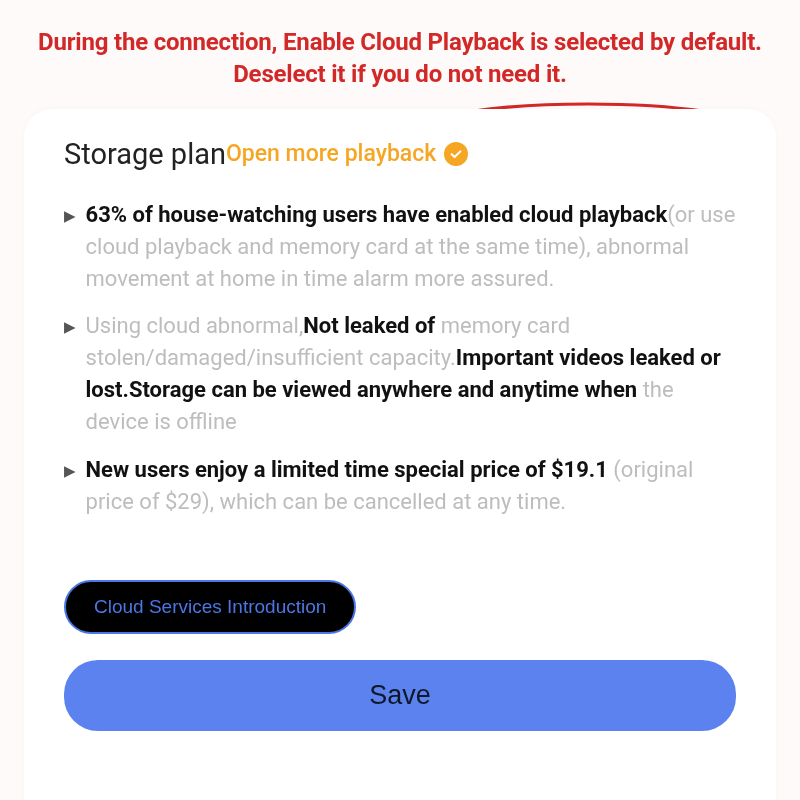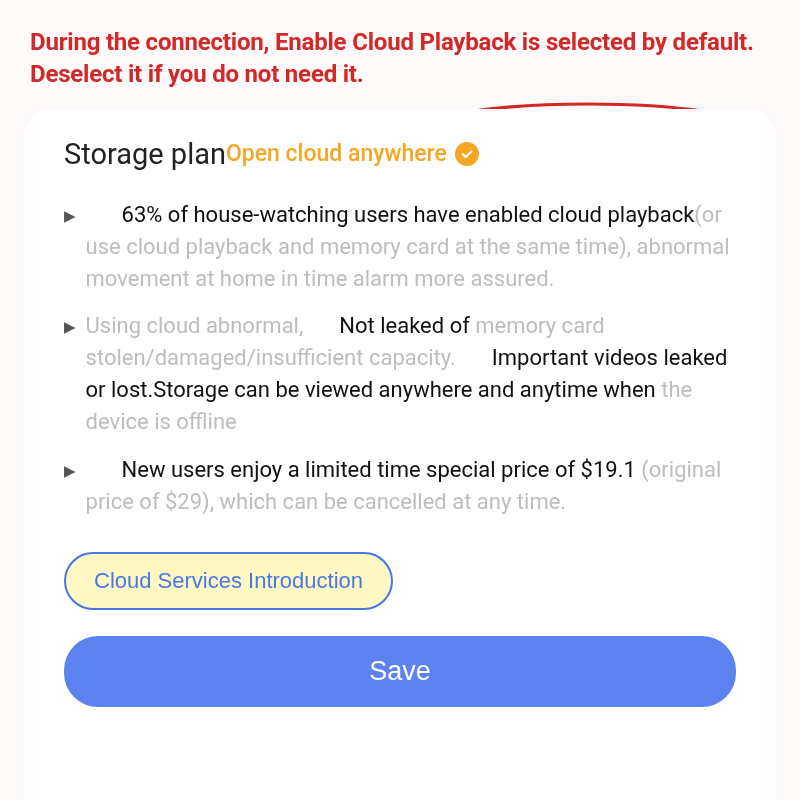--- a/index.html
+++ b/index.html
@@ -8,20 +8,21 @@
       background: #fefafa;
       width: 800px;
       height: 800px;
       overflow: hidden;
       position: relative;
     }
     .annotation {
       color: #d22828;
       font-weight: 700;
       font-size: 24px;
+      text-align: center;
       line-height: 1.35;
       padding: 26px 30px 18px 30px;
       letter-spacing: -0.2px;
     }
     .card {
       background: #ffffff;
       border-radius: 28px 28px 0 0;
       margin: 0 24px;
       padding: 28px 40px 24px 40px;
       box-shadow: 0 -1px 6px rgba(0,0,0,0.02);
@@ -82,39 +83,39 @@
     }
     .bullet-arrow {
       color: #555;
       flex-shrink: 0;
       font-size: 15px;
       margin-top: 7px;
     }
     .bullet-text {
       color: #222;
     }
-    .bullet-text .bold { font-weight: 400; color: #111; margin-left: 36px; }
+    .bullet-text .bold { font-weight: 700; color: #111; }
     .bullet-text .light { color: #bdbdbd; font-weight: 400; }
     .intro-btn {
       display: inline-block;
       border: 2px solid #4a77e5;
       color: #4a77e5;
-      background: #fef9c3;
+      background: #000000;
       border-radius: 32px;
-      font-size: 22px;
+      font-size: 19px;
       font-weight: 500;
       padding: 14px 28px;
-      margin-top: 18px;
+      margin-top: 46px;
       cursor: pointer;
     }
     .save-btn {
       display: block;
       width: 100%;
       background: #5b82ef;
-      color: #ffffff;
+      color: #0f172a;
       border: none;
       border-radius: 34px;
       font-size: 27px;
       font-weight: 500;
       padding: 20px 0;
       margin-top: 26px;
       cursor: pointer;
     }
   </style>
 </head>
@@ -123,21 +124,21 @@
 <div class="annotation">During the connection, Enable Cloud Playback is selected by default. Deselect it if you do not need it.</div>
 
 <svg class="annotation-oval" viewBox="0 0 340 58" preserveAspectRatio="none">
   <ellipse cx="170" cy="29" rx="164" ry="25" fill="none" stroke="#d22828" stroke-width="3.2"></ellipse>
 </svg>
 
 <div class="card">
   <div class="card-header">
     <div class="card-title">Storage plan</div>
     <div class="toggle-wrap">
-      <span class="toggle-label">Open cloud anywhere</span>
+      <span class="toggle-label">Open more playback</span>
       <span class="toggle-check">
         <svg viewBox="0 0 16 16">
             <path d="M3 8.2 L6.4 11.5 L13 5" fill="none" stroke="#fff" stroke-width="2.4" stroke-linecap="round" stroke-linejoin="round"></path>
           </svg>
       </span>
     </div>
   </div>
 
   <div class="bullets">
 

